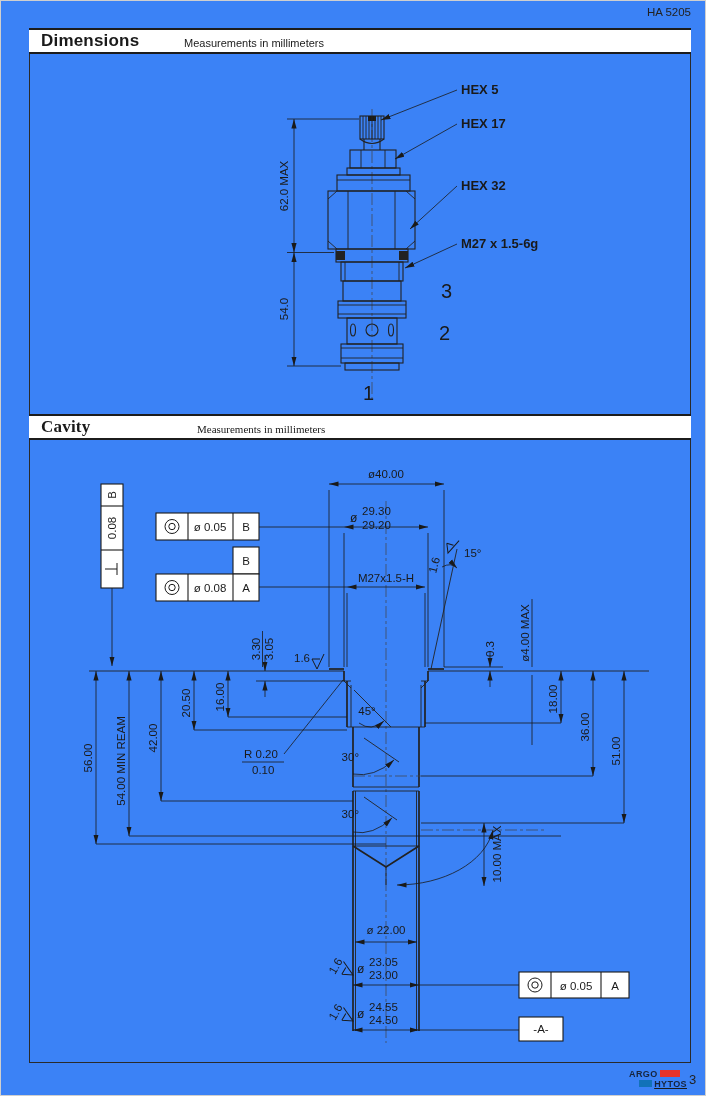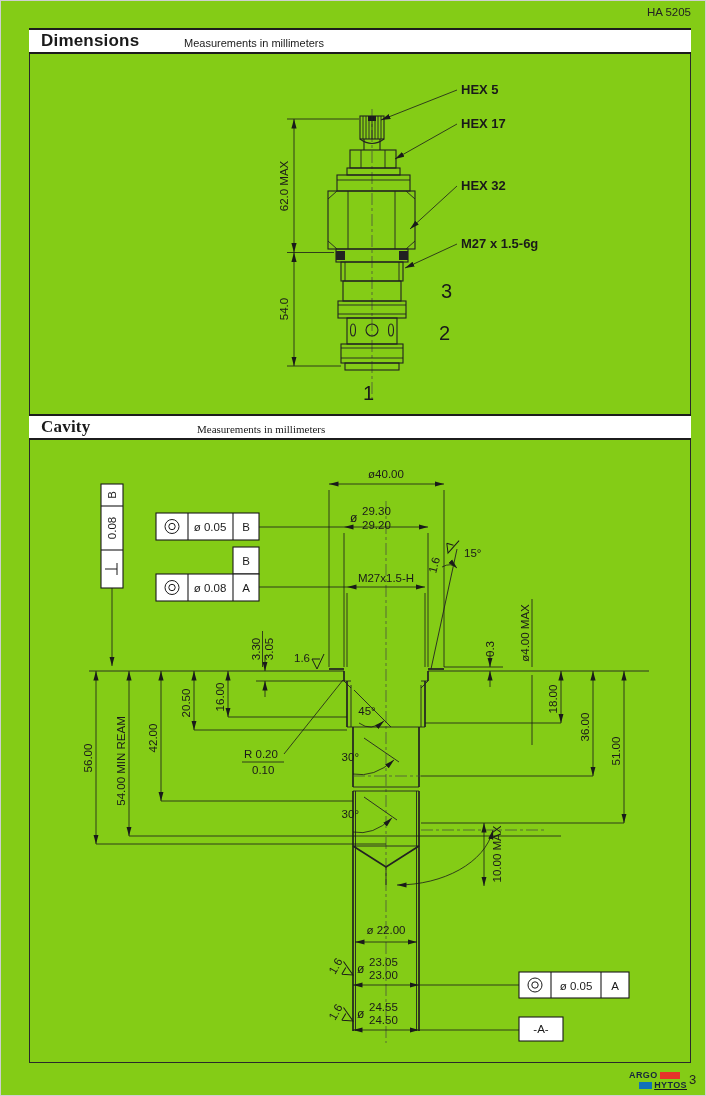--- a/index.html
+++ b/index.html
@@ -1,17 +1,17 @@
 <!DOCTYPE html>
 <html><head>
 <meta charset="utf-8">
 <style>
   html,body{margin:0;padding:0;background:#e9e9e9;}
   .page{
-    position:relative;width:706px;height:1096px;background:#84cc16;
+    position:relative;width:706px;height:1096px;background:#3b82f6;
     font-family:"Liberation Sans",sans-serif;color:#1a1a1a;overflow:hidden;
     border:1px solid #cfcfcf;box-sizing:border-box;
   }
   .doc-ref{position:absolute;top:5px;right:14px;font-size:11.5px;color:#222;}
   .frame{position:absolute;left:28px;top:27px;width:662px;height:1035px;
     border:1.5px solid #2a2a2a;box-sizing:border-box;}
   .band{position:absolute;left:28px;width:662px;height:26px;background:#fff;
     border-top:2px solid #1c1c1c;border-bottom:2px solid #1c1c1c;box-sizing:border-box;}
   .band .title{position:absolute;left:12px;top:1px;font-size:17px;font-weight:bold;letter-spacing:.2px;}
   .band .subtitle{position:absolute;top:7px;font-size:11px;color:#1a1a1a;}
@@ -25,21 +25,21 @@
   svg text.port{font-size:20px;}
   svg text.dia{font-size:12px;}
   .s{fill:none;stroke:#222;stroke-width:1.1;}
   .w{fill:none;stroke:#222;stroke-width:1.7;}
   .t{fill:none;stroke:#222;stroke-width:.9;}
   .d{fill:none;stroke:#1a1a1a;stroke-width:.8;}
   .cl{fill:none;stroke:#444;stroke-width:.7;stroke-dasharray:12 3 3 3;}
   .fin{fill:none;stroke:#1a1a1a;stroke-width:1;}
   .frm{fill:#fff;stroke:#1a1a1a;stroke-width:1.1;}
   .footer-logo{position:absolute;left:628px;top:1069px;width:58px;}
-  .logo-row{display:flex;align-items:center;height:10px;}
+  .logo-row{display:flex;align-items:flex-start;height:10px;}
   .logo-row.r2{justify-content:flex-end;text-decoration:underline;}
   .logo-txt{font-size:9px;font-weight:bold;color:#16243d;letter-spacing:.4px;line-height:9px;}
   .logo-red{width:20px;height:7px;background:#e6332a;margin-left:2px;}
   .logo-blue{width:13px;height:7px;background:#1272b9;margin-right:2px;}
   .page-num{position:absolute;left:688px;top:1071px;font-size:13px;color:#222;}
 </style>
 </head>
 <body>
 
 <div class="page">

